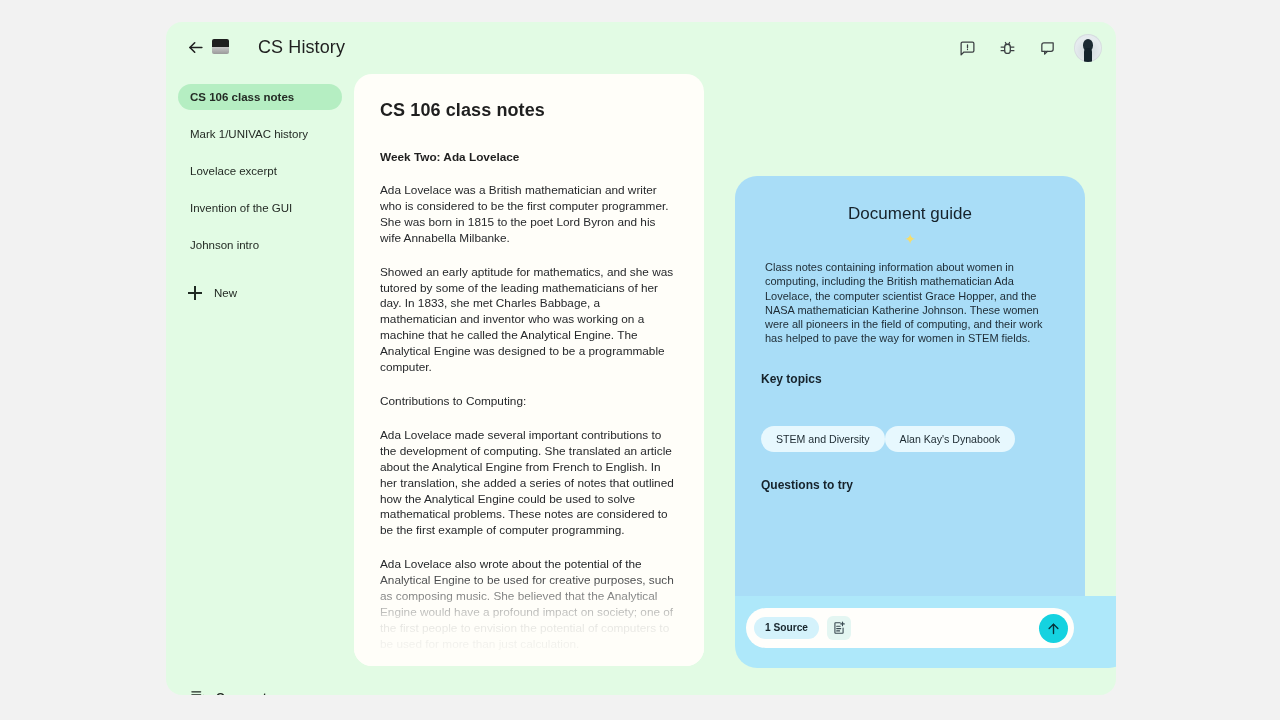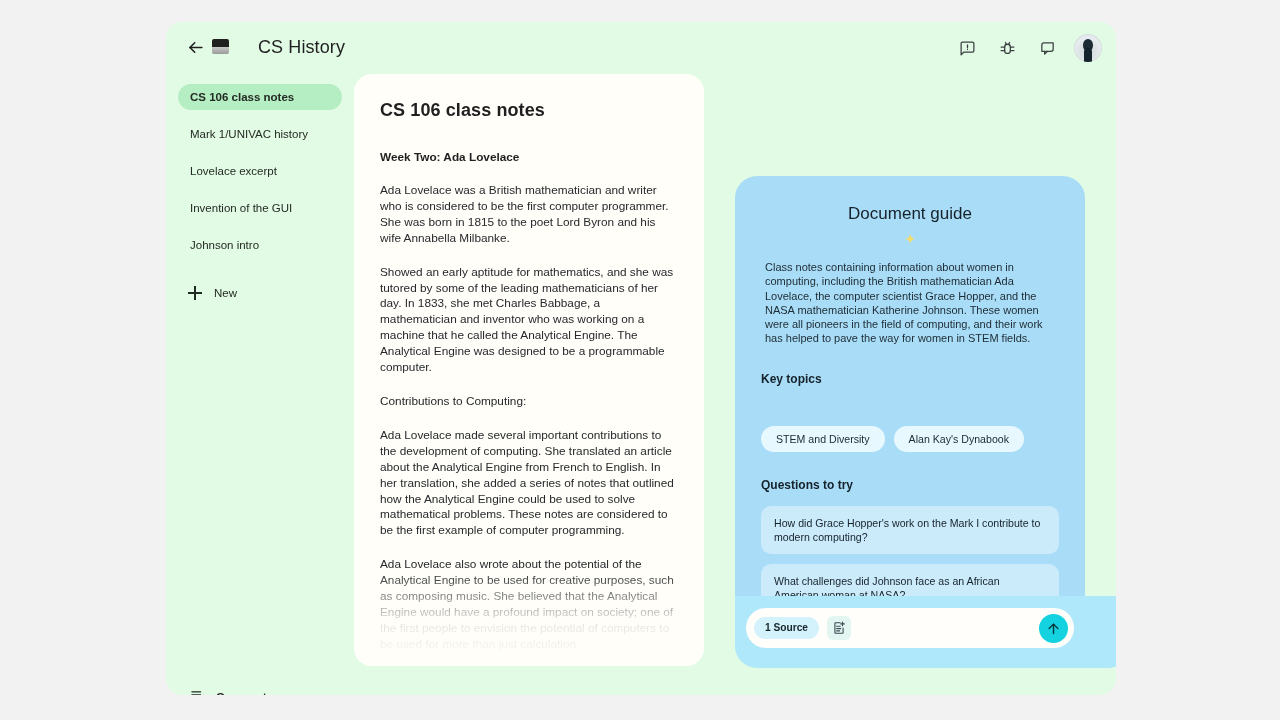--- a/index.html
+++ b/index.html
@@ -258,21 +258,20 @@
 
   .guide-sub {
     font-size: 12px;
     color: #16222b;
     margin: 0 0 14px 0;
   }
 
   .chips {
     display: flex;
     flex-wrap: wrap;
-    gap: 9px;
     margin-bottom: 26px;
     margin-top: 40px;
   }
   .chip {
     background: #e7f8fe;
     border-radius: 16px;
     padding: 0 15px;
     height: 26px;
     line-height: 26px;
     font-size: 10.6px;
@@ -482,24 +481,20 @@
 
         <h2 class="guide-sub">Key topics</h2>
 
         <div class="chips">
           <div class="chip">STEM and Diversity</div>
           <div class="chip">Alan Kay's Dynabook</div>
         </div>
 
         <h2 class="guide-sub">Questions to try</h2>
 
-        <div>
-          <div class="qcard">How did Grace Hopper's work on the Mark I contribute to modern computing?</div>
-          <div class="qcard">What challenges did Johnson face as an African American woman at NASA?</div>
-        </div>
       </div>
     </div>
 
     <div id="composer">
       <div id="composer-bar">
 
         <div id="source-pill">1 Source</div>
 
         <div id="add-source-btn">
           <svg width="14" height="14" viewBox="0 0 24 24" fill="none" stroke="currentColor" stroke-width="1.9" stroke-linecap="round" stroke-linejoin="round">

